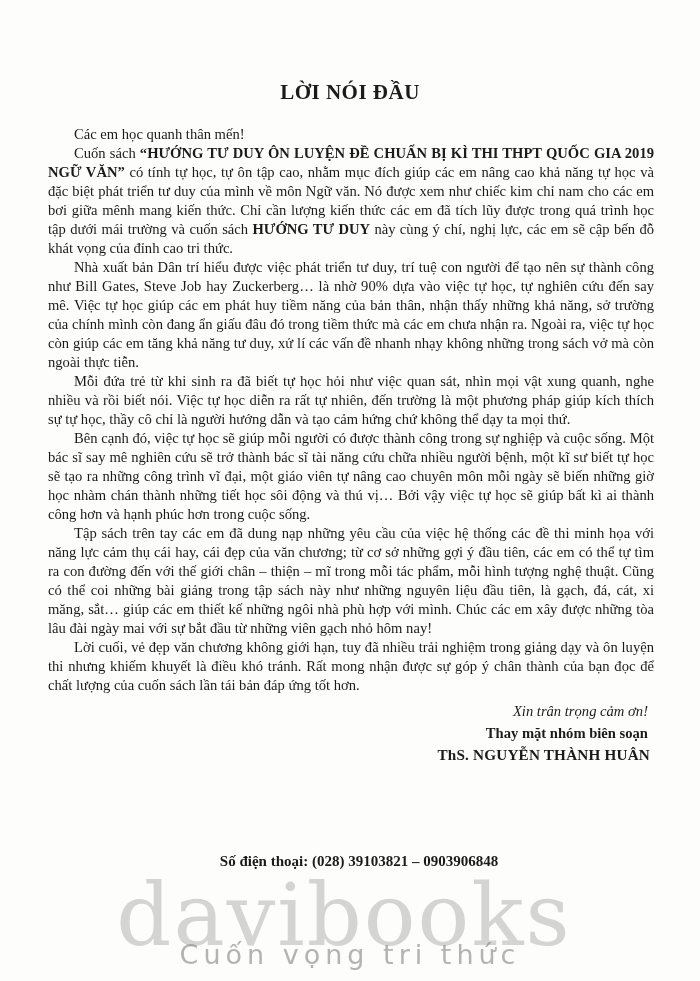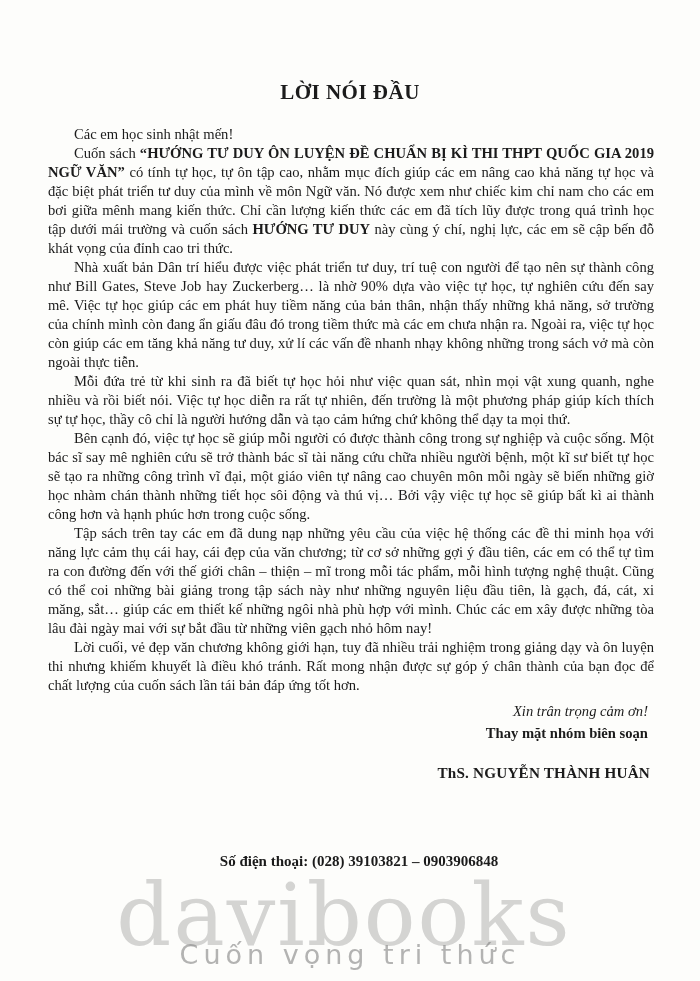--- a/index.html
+++ b/index.html
@@ -29,21 +29,21 @@
   .para { text-indent:26px; }
   .closing-thanks {
     margin-top:7px; text-align:right; font-style:italic;
     padding-right:6px;
   }
   .closing-role {
     margin-top:3px; text-align:right; font-weight:bold;
     padding-right:6px;
   }
   .closing-name {
-    margin-top:20px; text-align:right; font-weight:bold;
+    margin-top:2px; text-align:right; font-weight:bold;
     font-size:15.2px; padding-right:4px; letter-spacing:0.2px;
   }
   .footer {
     position:absolute; left:48px; right:44px; top:850px;
     font-weight:bold; font-size:15px; line-height:22.5px;
     text-align:justify; z-index:1;
   }
   .footer-line1 { text-indent:18px; }
   .footer-phone { text-indent:14px; text-align:center; }
   .watermark {
@@ -68,21 +68,21 @@
   }
 </style>
 </head>
 <body>
 
 <div class="page">
 
   <h1 class="title">LỜI NÓI ĐẦU</h1>
 
   <div class="content">
-    <p class="para"><span>Các em học sinh nhật mến!</span></p>
+    <p class="para"><span>Các em học quanh thân mến!</span></p>
     <p class="para"><span>Cuốn sách </span><span style="font-weight: bold;">“HƯỚNG TƯ DUY ÔN LUYỆN ĐỀ CHUẨN BỊ KÌ THI THPT QUỐC GIA 2019 NGỮ VĂN”</span><span> có tính tự học, tự ôn tập cao, nhằm mục đích giúp các em nâng cao khả năng tự học và đặc biệt phát triển tư duy của mình về môn Ngữ văn. Nó được xem như chiếc kim chỉ nam cho các em bơi giữa mênh mang kiến thức. Chỉ cần lượng kiến thức các em đã tích lũy được trong quá trình học tập dưới mái trường và cuốn sách </span><span style="font-weight: bold;">HƯỚNG TƯ DUY</span><span> này cùng ý chí, nghị lực, các em sẽ cập bến đỗ khát vọng của đỉnh cao tri thức.</span></p>
     <p class="para"><span>Nhà xuất bản Dân trí hiểu được việc phát triển tư duy, trí tuệ con người để tạo nên sự thành công như Bill Gates, Steve Job hay Zuckerberg… là nhờ 90% dựa vào việc tự học, tự nghiên cứu đến say mê. Việc tự học giúp các em phát huy tiềm năng của bản thân, nhận thấy những khả năng, sở trường của chính mình còn đang ẩn giấu đâu đó trong tiềm thức mà các em chưa nhận ra. Ngoài ra, việc tự học còn giúp các em tăng khả năng tư duy, xử lí các vấn đề nhanh nhạy không những trong sách vở mà còn ngoài thực tiễn.</span></p>
     <p class="para"><span>Mỗi đứa trẻ từ khi sinh ra đã biết tự học hỏi như việc quan sát, nhìn mọi vật xung quanh, nghe nhiều và rồi biết nói. Việc tự học diễn ra rất tự nhiên, đến trường là một phương pháp giúp kích thích sự tự học, thầy cô chỉ là người hướng dẫn và tạo cảm hứng chứ không thể dạy ta mọi thứ.</span></p>
     <p class="para"><span>Bên cạnh đó, việc tự học sẽ giúp mỗi người có được thành công trong sự nghiệp và cuộc sống. Một bác sĩ say mê nghiên cứu sẽ trở thành bác sĩ tài năng cứu chữa nhiều người bệnh, một kĩ sư biết tự học sẽ tạo ra những công trình vĩ đại, một giáo viên tự nâng cao chuyên môn mỗi ngày sẽ biến những giờ học nhàm chán thành những tiết học sôi động và thú vị… Bởi vậy việc tự học sẽ giúp bất kì ai thành công hơn và hạnh phúc hơn trong cuộc sống.</span></p>
     <p class="para"><span>Tập sách trên tay các em đã dung nạp những yêu cầu của việc hệ thống các đề thi minh họa với năng lực cảm thụ cái hay, cái đẹp của văn chương; từ cơ sở những gợi ý đầu tiên, các em có thể tự tìm ra con đường đến với thế giới chân – thiện – mĩ trong mỗi tác phẩm, mỗi hình tượng nghệ thuật. Cũng có thể coi những bài giảng trong tập sách này như những nguyên liệu đầu tiên, là gạch, đá, cát, xi măng, sắt… giúp các em thiết kế những ngôi nhà phù hợp với mình. Chúc các em xây được những tòa lâu đài ngày mai với sự bắt đầu từ những viên gạch nhỏ hôm nay!</span></p>
     <p class="para"><span>Lời cuối, vẻ đẹp văn chương không giới hạn, tuy đã nhiều trải nghiệm trong giảng dạy và ôn luyện thi nhưng khiếm khuyết là điều khó tránh. Rất mong nhận được sự góp ý chân thành của bạn đọc để chất lượng của cuốn sách lần tái bản đáp ứng tốt hơn.</span></p>
 
     <p class="closing-thanks">Xin trân trọng cảm ơn!</p>
     <p class="closing-role">Thay mặt nhóm biên soạn</p>
     <p class="closing-name">ThS. NGUYỄN THÀNH HUÂN</p>

